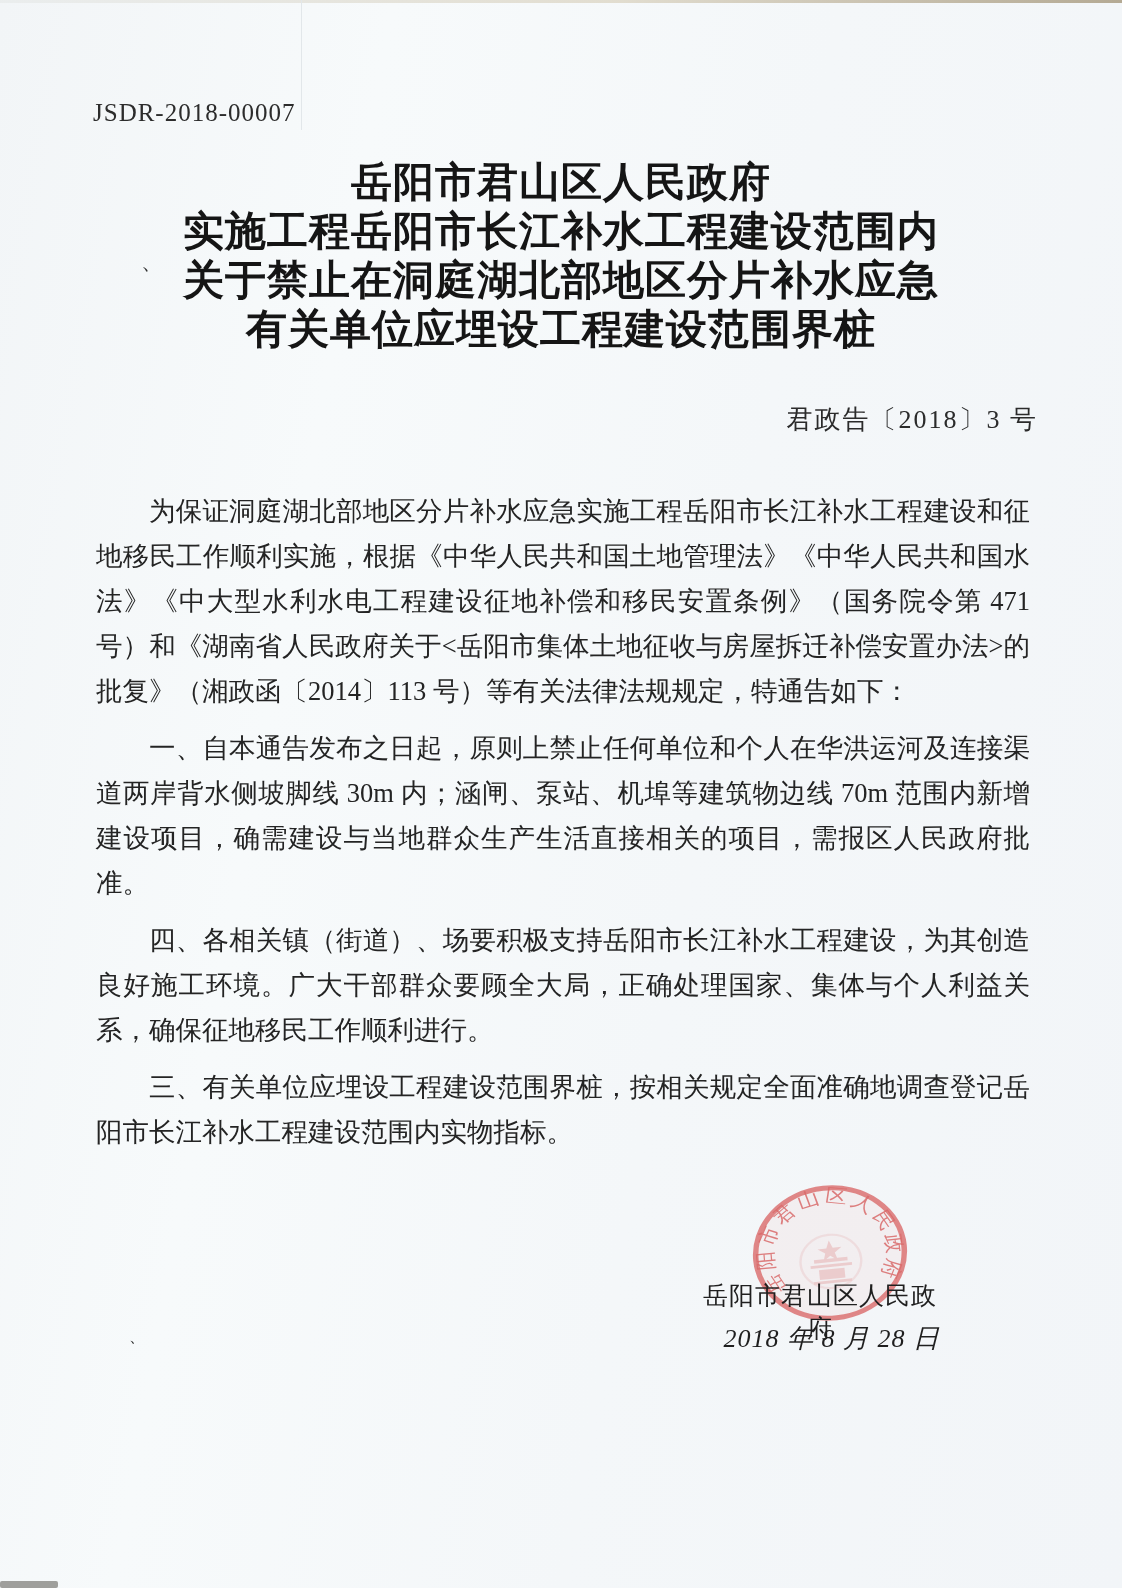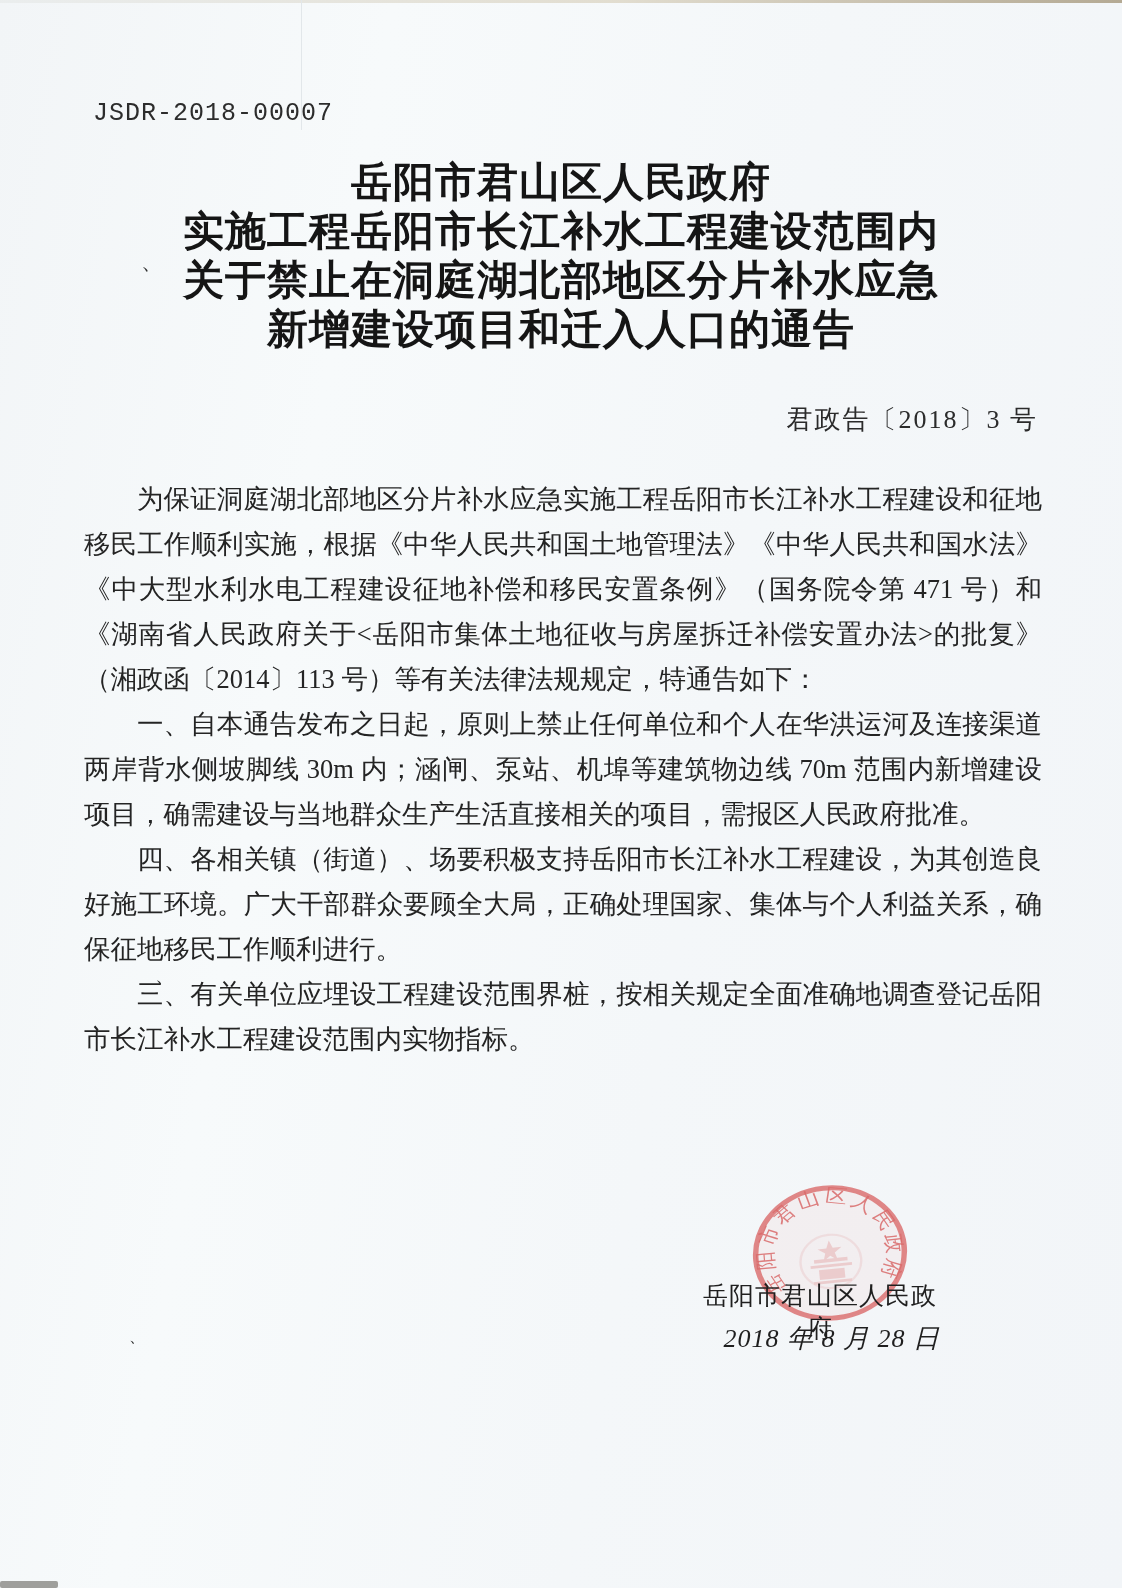--- a/index.html
+++ b/index.html
@@ -22,39 +22,39 @@
   .edge-smudge {
     position:absolute; left:0; top:1581px; width:58px; height:7px;
     background:#57554e; opacity:.55; border-radius:2px;
   }
   .scan-line {
     position:absolute; left:301px; top:0; width:1px; height:130px;
     background:#e2e7ea;
   }
   .doc-code {
     position:absolute; left:93px; top:99px;
-    font-family:Liberation Mono, monospace;
+    font-family:Liberation Serif, serif;
     font-size:25px; letter-spacing:1px; color:#2c2c2c;
   }
   .title-block {
     position:absolute; left:0; top:158px; width:1122px;
     text-align:center; font-weight:bold; color:#151515;
     font-size:41px; line-height:49px; letter-spacing:1px;
   }
   .title-block span { display:block; }
   .doc-number {
     position:absolute; top:402px; right:84px;
     font-size:26px; letter-spacing:2px; color:#2b2b2b;
   }
   .body-text {
     position:absolute; left:84px; right:80px; top:477px;
     font-size:26.5px; line-height:45px; color:#242424;
     text-align:justify;
   }
-  .body-text p { margin:0; text-indent:2em; }
+  .body-text p { margin:12px; text-indent:2em; }
   .seal {
     position:absolute; left:742px; top:1176px; width:176px; height:154px;
     transform:rotate(-6deg); z-index:1;
   }
   .sig-issuer {
     position:absolute; top:1279px; left:700px; width:240px; text-align:center;
     font-size:25px; letter-spacing:1px; color:#1f1f1f; z-index:2;
   }
   .sig-date {
     position:absolute; top:1321px; left:700px; width:240px; text-align:right;
@@ -73,21 +73,21 @@
   <div class="edge-top"></div>
   <div class="scan-line"></div>
   <div class="edge-smudge"></div>
 
   <div class="doc-code">JSDR-2018-00007</div>
 
   <h1 class="title-block" style="margin:0;font-size:41px;">
     <span>岳阳市君山区人民政府</span>
     <span>实施工程岳阳市长江补水工程建设范围内</span>
     <span>关于禁止在洞庭湖北部地区分片补水应急</span>
-    <span>新增建设项目和迁入人口的通告</span>
+    <span>有关单位应埋设工程建设范围界桩</span>
   </h1>
 
   <div class="doc-number">君政告〔2018〕3 号</div>
 
   <div class="body-text">
     <p>为保证洞庭湖北部地区分片补水应急实施工程岳阳市长江补水工程建设和征地移民工作顺利实施，根据《中华人民共和国土地管理法》《中华人民共和国水法》《中大型水利水电工程建设征地补偿和移民安置条例》（国务院令第 471 号）和《湖南省人民政府关于&lt;岳阳市集体土地征收与房屋拆迁补偿安置办法&gt;的批复》（湘政函〔2014〕113 号）等有关法律法规规定，特通告如下：</p>
     <p>一、自本通告发布之日起，原则上禁止任何单位和个人在华洪运河及连接渠道两岸背水侧坡脚线 30m 内；涵闸、泵站、机埠等建筑物边线 70m 范围内新增建设项目，确需建设与当地群众生产生活直接相关的项目，需报区人民政府批准。</p>
     <p>四、各相关镇（街道）、场要积极支持岳阳市长江补水工程建设，为其创造良好施工环境。广大干部群众要顾全大局，正确处理国家、集体与个人利益关系，确保征地移民工作顺利进行。</p>
     <p>三、有关单位应埋设工程建设范围界桩，按相关规定全面准确地调查登记岳阳市长江补水工程建设范围内实物指标。</p>
   </div>

